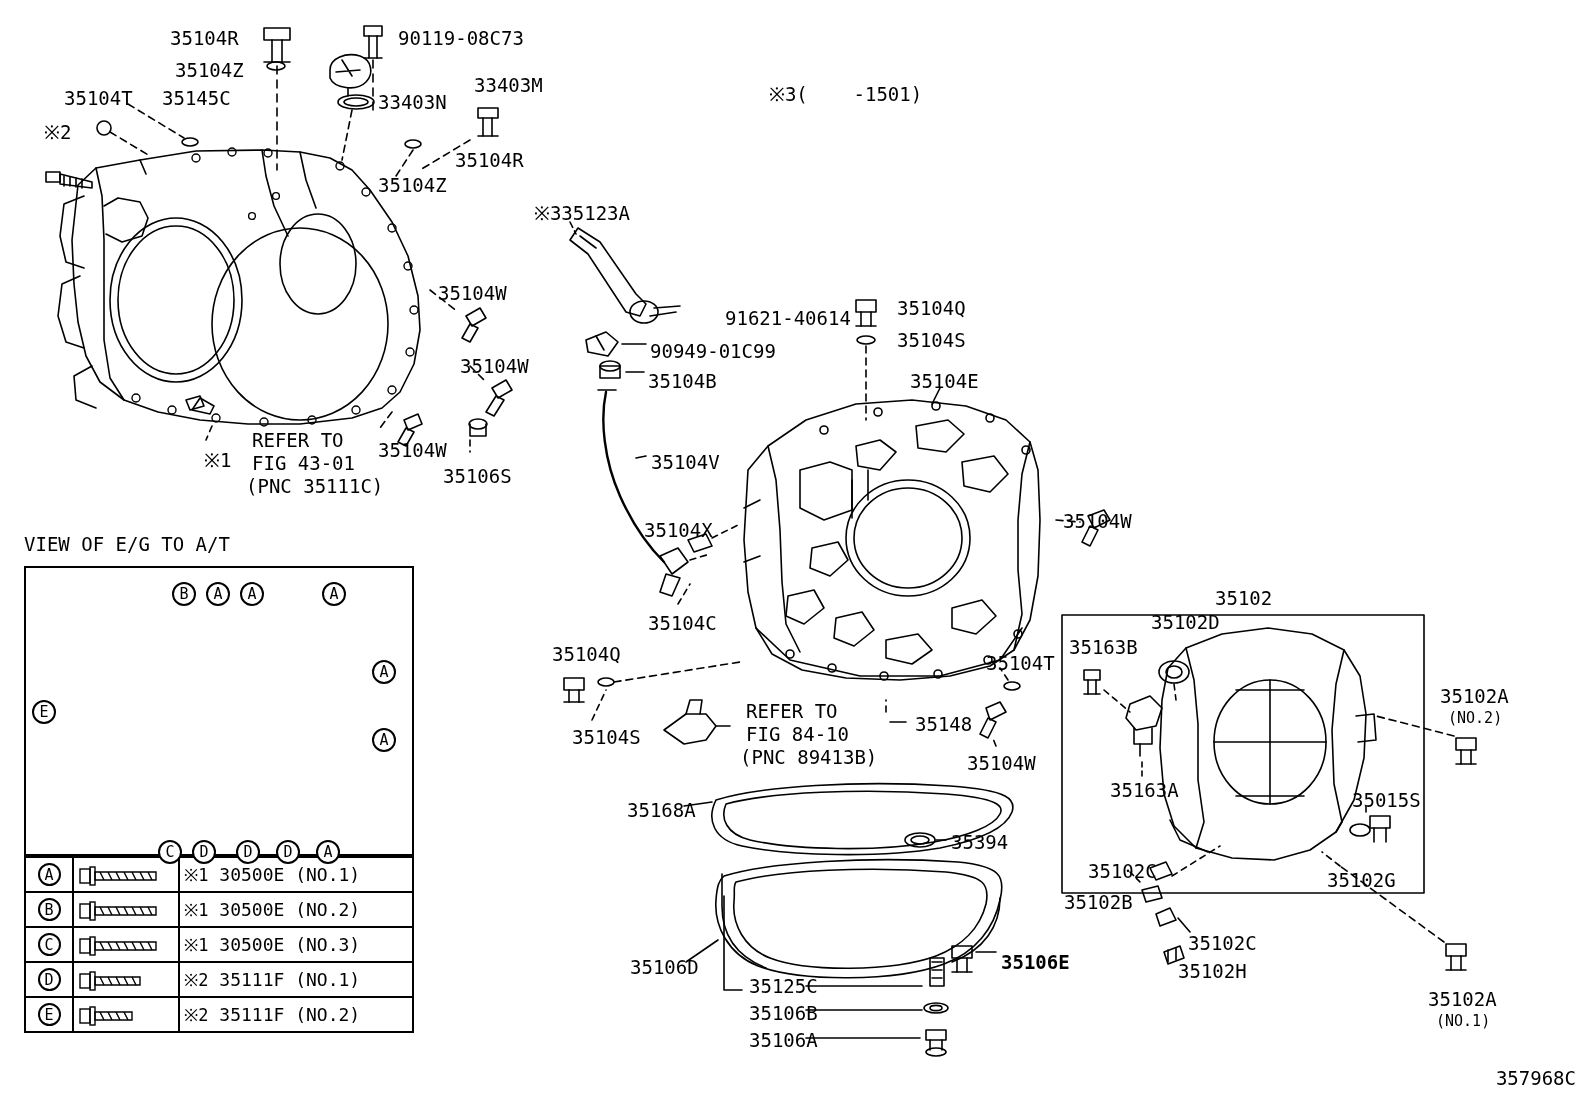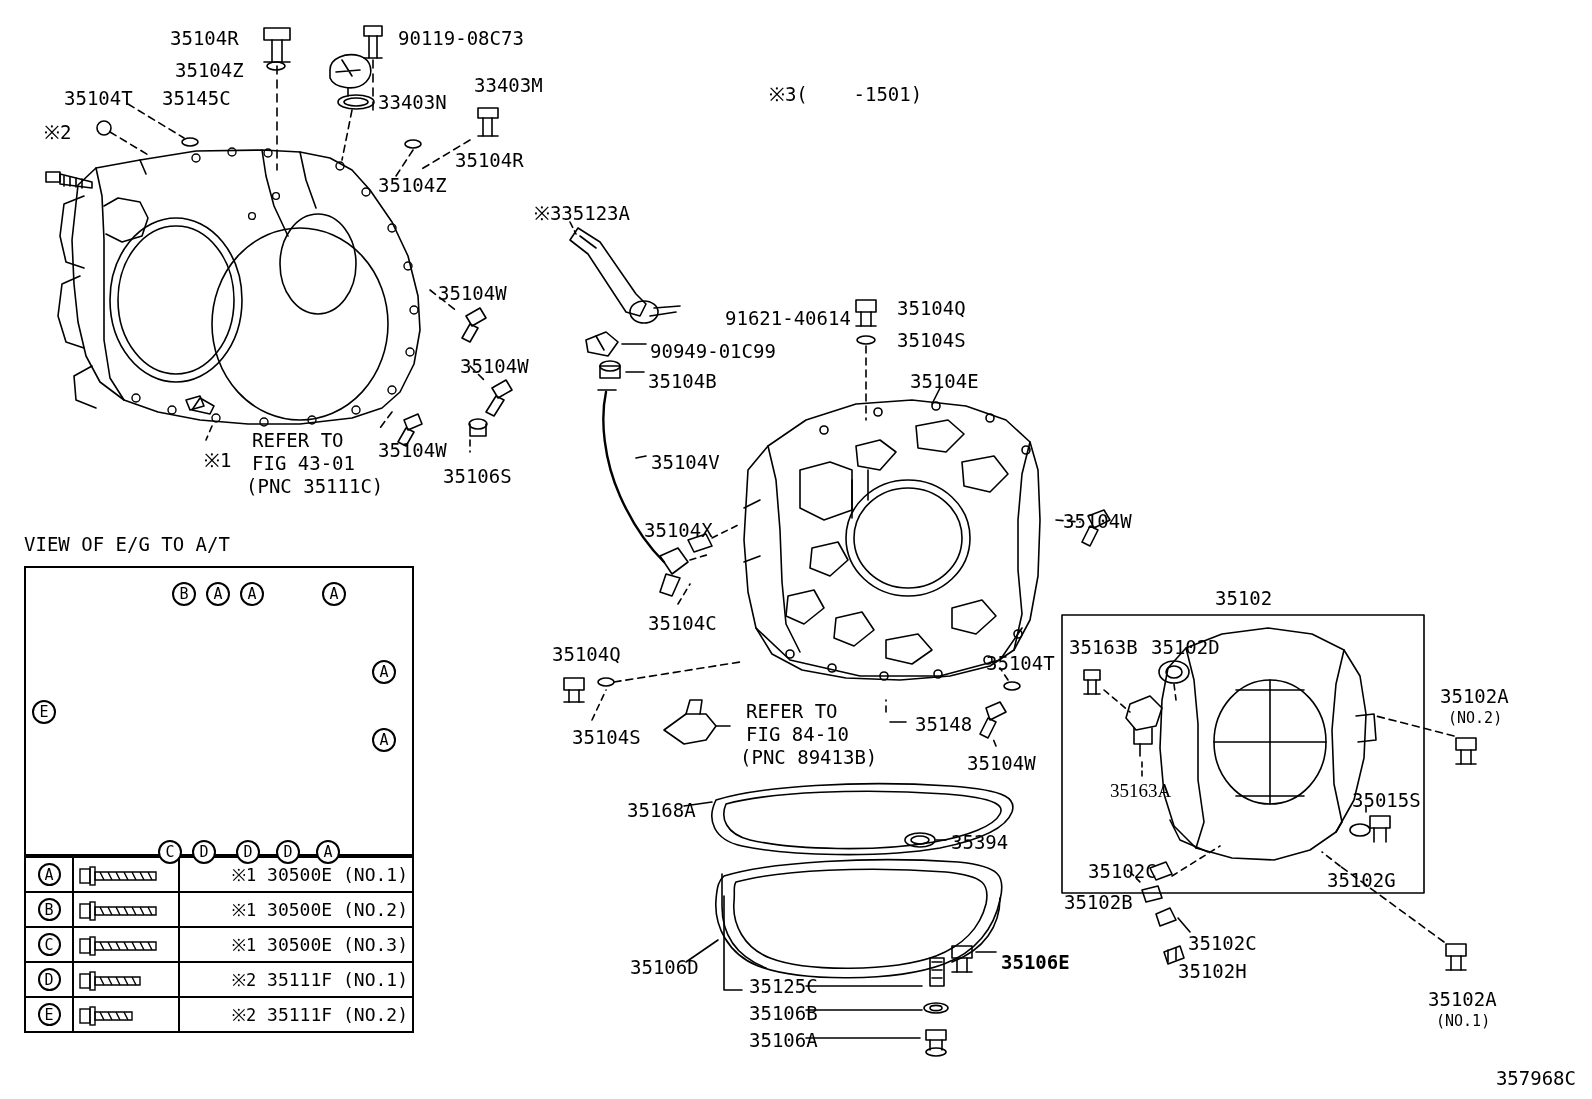--- a/index.html
+++ b/index.html
@@ -76,21 +76,21 @@
   }
   #legend td.c-key {
     width: 38px;
     text-align: center;
   }
   #legend td.c-icon {
     width: 96px;
     text-align: left;
   }
   #legend td.c-txt {
-    text-align: right;
+    text-align: left;
     white-space: pre;
     margin-left: 43px;
   }
   .keycircle {
     display: inline-block;
     width: 23px;
     height: 23px;
     line-height: 21px;
     border: 2px solid #000;
     border-radius: 50%;
@@ -623,32 +623,32 @@
   <div class="lbl" style="left:651px;top:452px;">35104V</div>
   <div class="lbl" style="left:252px;top:430px;">REFER TO</div>
   <div class="lbl" style="left:252px;top:453px;">FIG 43-01</div>
   <div class="lbl" style="left:246px;top:476px;">(PNC 35111C)</div>
   <div class="lbl" style="left:204px;top:450px;">※1</div>
   <div class="lbl" style="left:644px;top:520px;">35104X</div>
   <div class="lbl" style="left:1063px;top:511px;">35104W</div>
   <div class="lbl" style="left:1215px;top:588px;">35102</div>
   <div class="lbl" style="left:648px;top:613px;">35104C</div>
   <div class="lbl" style="left:1069px;top:637px;">35163B</div>
-  <div class="lbl" style="left:1151px;top:637px;">35102D</div>
+  <div class="lbl" style="left:1151px;top:612px;">35102D</div>
   <div class="lbl" style="left:552px;top:644px;">35104Q</div>
   <div class="lbl" style="left:986px;top:653px;">35104T</div>
   <div class="lbl" style="left:1440px;top:686px;">35102A</div>
   <div class="lbl sub" style="left:1448px;top:708px;">(NO.2)</div>
   <div class="lbl" style="left:572px;top:727px;">35104S</div>
   <div class="lbl" style="left:746px;top:701px;">REFER TO</div>
   <div class="lbl" style="left:746px;top:724px;">FIG 84-10</div>
   <div class="lbl" style="left:740px;top:747px;">(PNC 89413B)</div>
   <div class="lbl" style="left:915px;top:714px;">35148</div>
   <div class="lbl" style="left:967px;top:753px;">35104W</div>
-  <div class="lbl" style="left:1110px;top:780px;font-family:Liberation Serif, serif;">35163A</div>
+  <div class="lbl" style="left:1110px;top:780px;">35163A</div>
   <div class="lbl" style="left:1352px;top:790px;">35015S</div>
   <div class="lbl" style="left:627px;top:800px;">35168A</div>
   <div class="lbl" style="left:951px;top:832px;text-align:center;">35394</div>
   <div class="lbl" style="left:1088px;top:861px;">35102C</div>
   <div class="lbl" style="left:1327px;top:870px;">35102G</div>
   <div class="lbl" style="left:1064px;top:892px;">35102B</div>
   <div class="lbl" style="left:1188px;top:933px;">35102C</div>
   <div class="lbl" style="left:1178px;top:961px;">35102H</div>
   <div class="lbl" style="left:630px;top:957px;">35106D</div>
   <div class="lbl" style="left:1001px;top:952px;font-weight:bold;">35106E</div>

